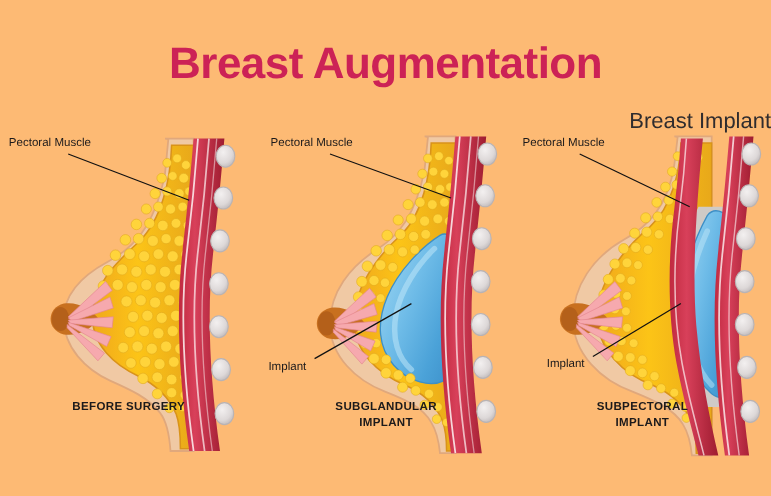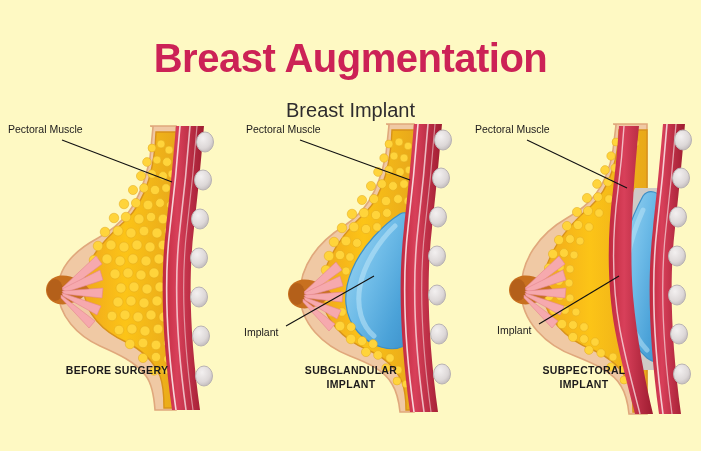--- a/index.html
+++ b/index.html
@@ -9,40 +9,40 @@
   body {
     width: 701px;
     height: 451px;
     overflow: hidden;
     font-family: "Liberation Sans", sans-serif;
   }
   #infographic {
     position: relative;
     width: 701px;
     height: 451px;
-    background: #fef9c3;
+    background: #fdba74;
   }
   #title {
     position: absolute;
     top: 36px;
     left: 0;
     width: 701px;
     text-align: center;
     font-size: 40px;
     font-weight: bold;
     letter-spacing: -0.5px;
     color: #cc2256;
     font-family: "Liberation Sans", sans-serif;
   }
   #subtitle {
     position: absolute;
     top: 99px;
     left: 0;
     width: 701px;
-    text-align: center;
+    text-align: right;
     font-size: 20px;
     color: #2f2c2e;
     font-family: "Liberation Sans", sans-serif;
   }
   .panel {
     position: absolute;
     top: 118px;
     width: 234px;
     height: 300px;
   }

